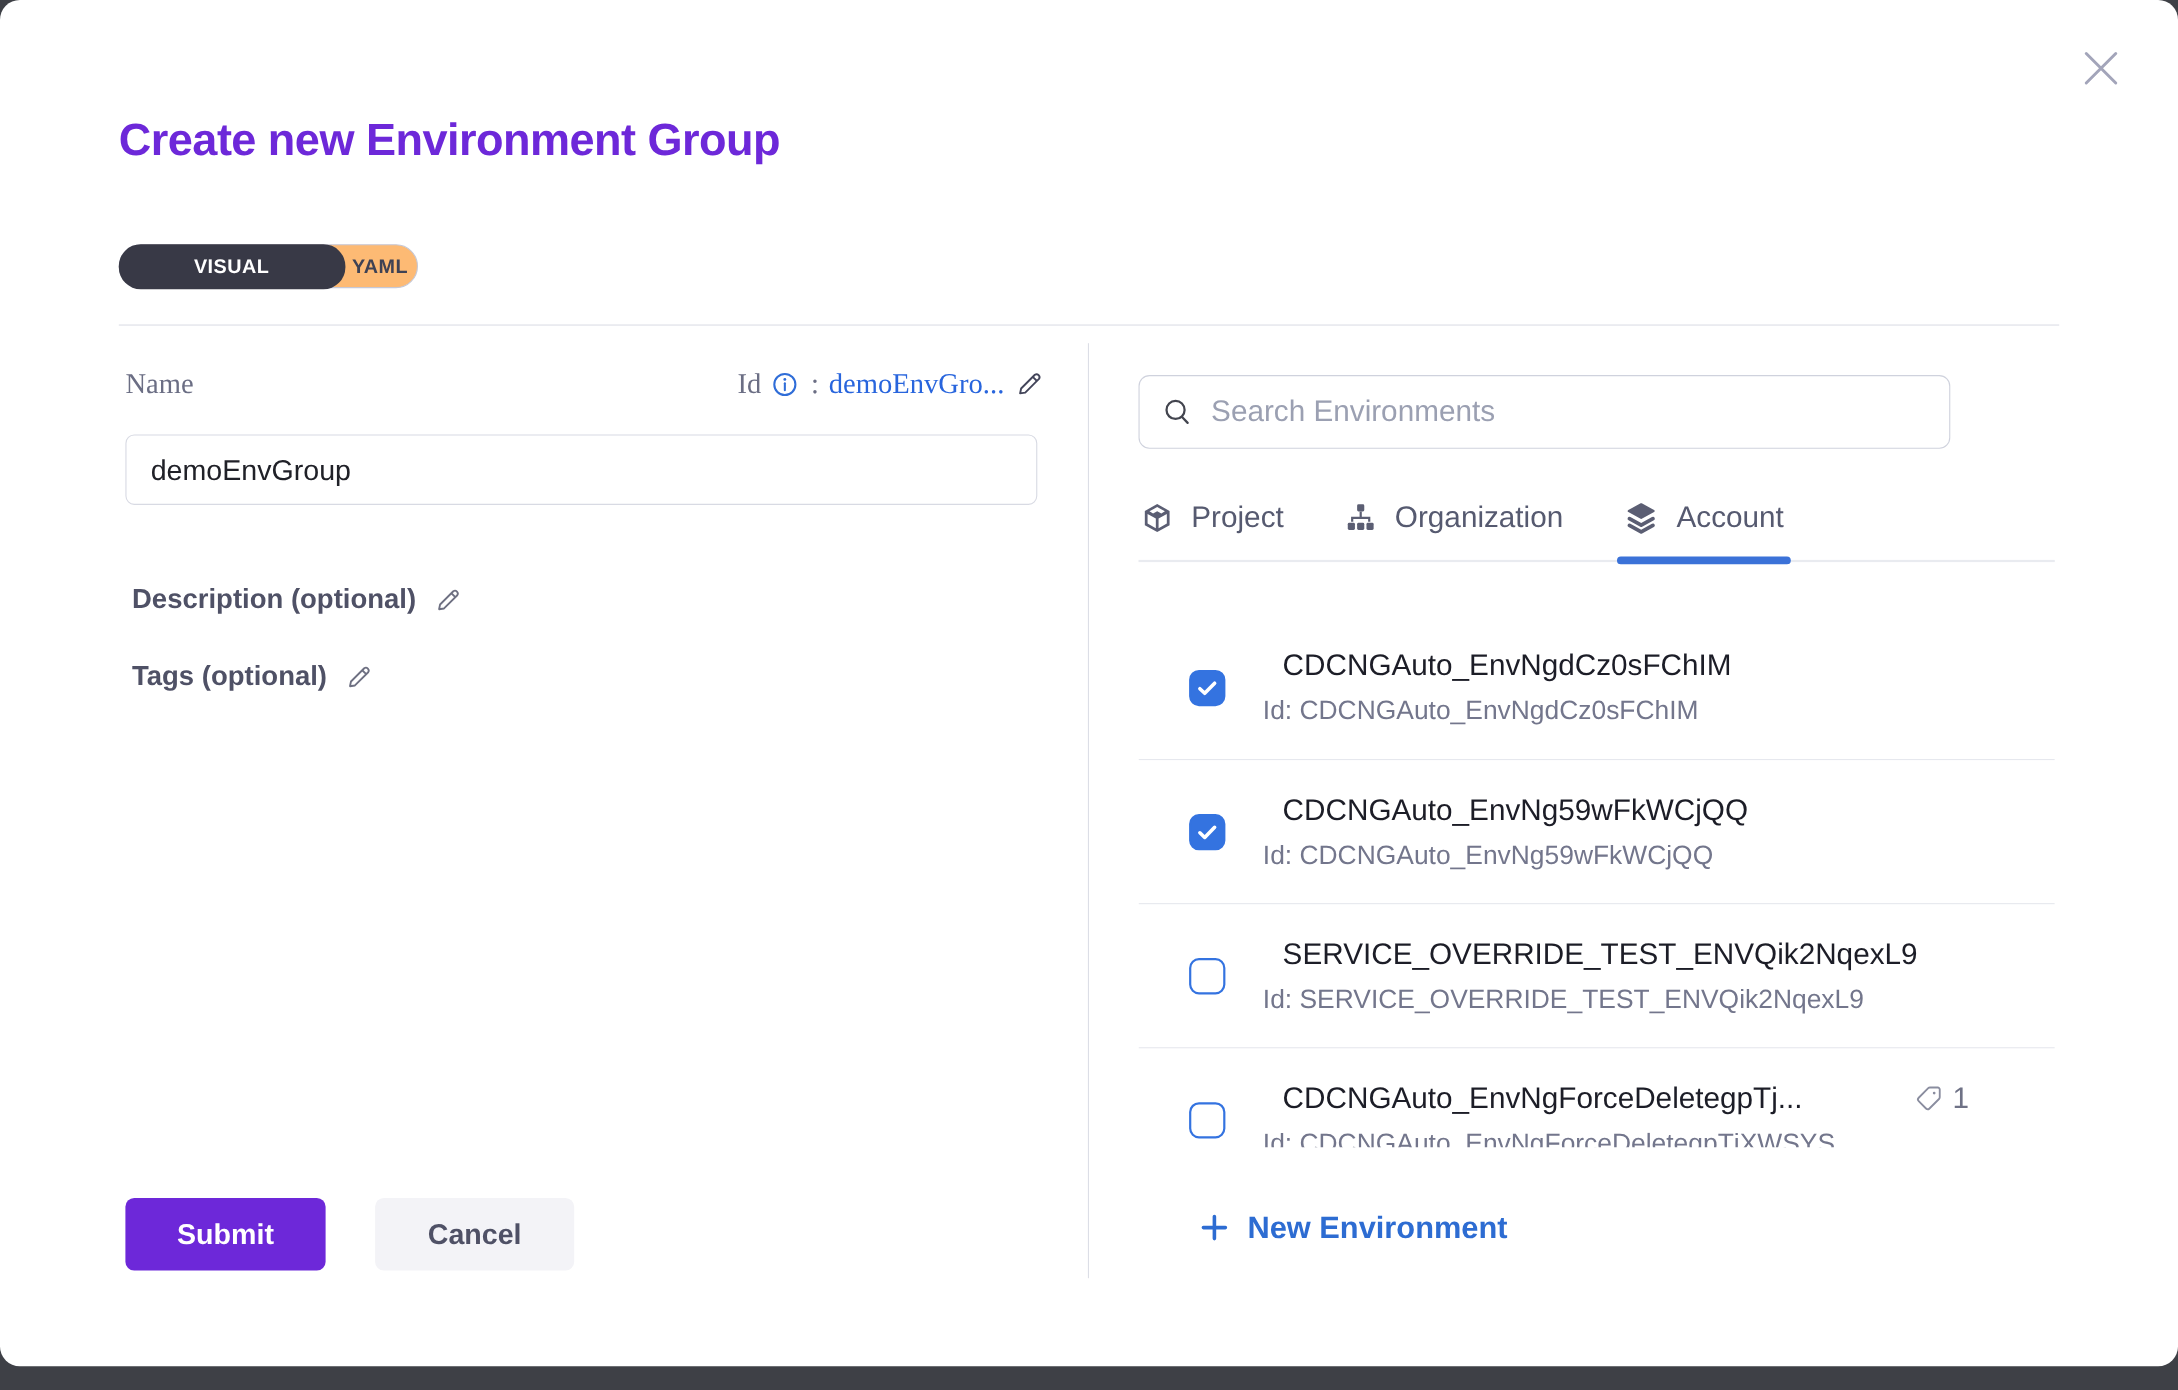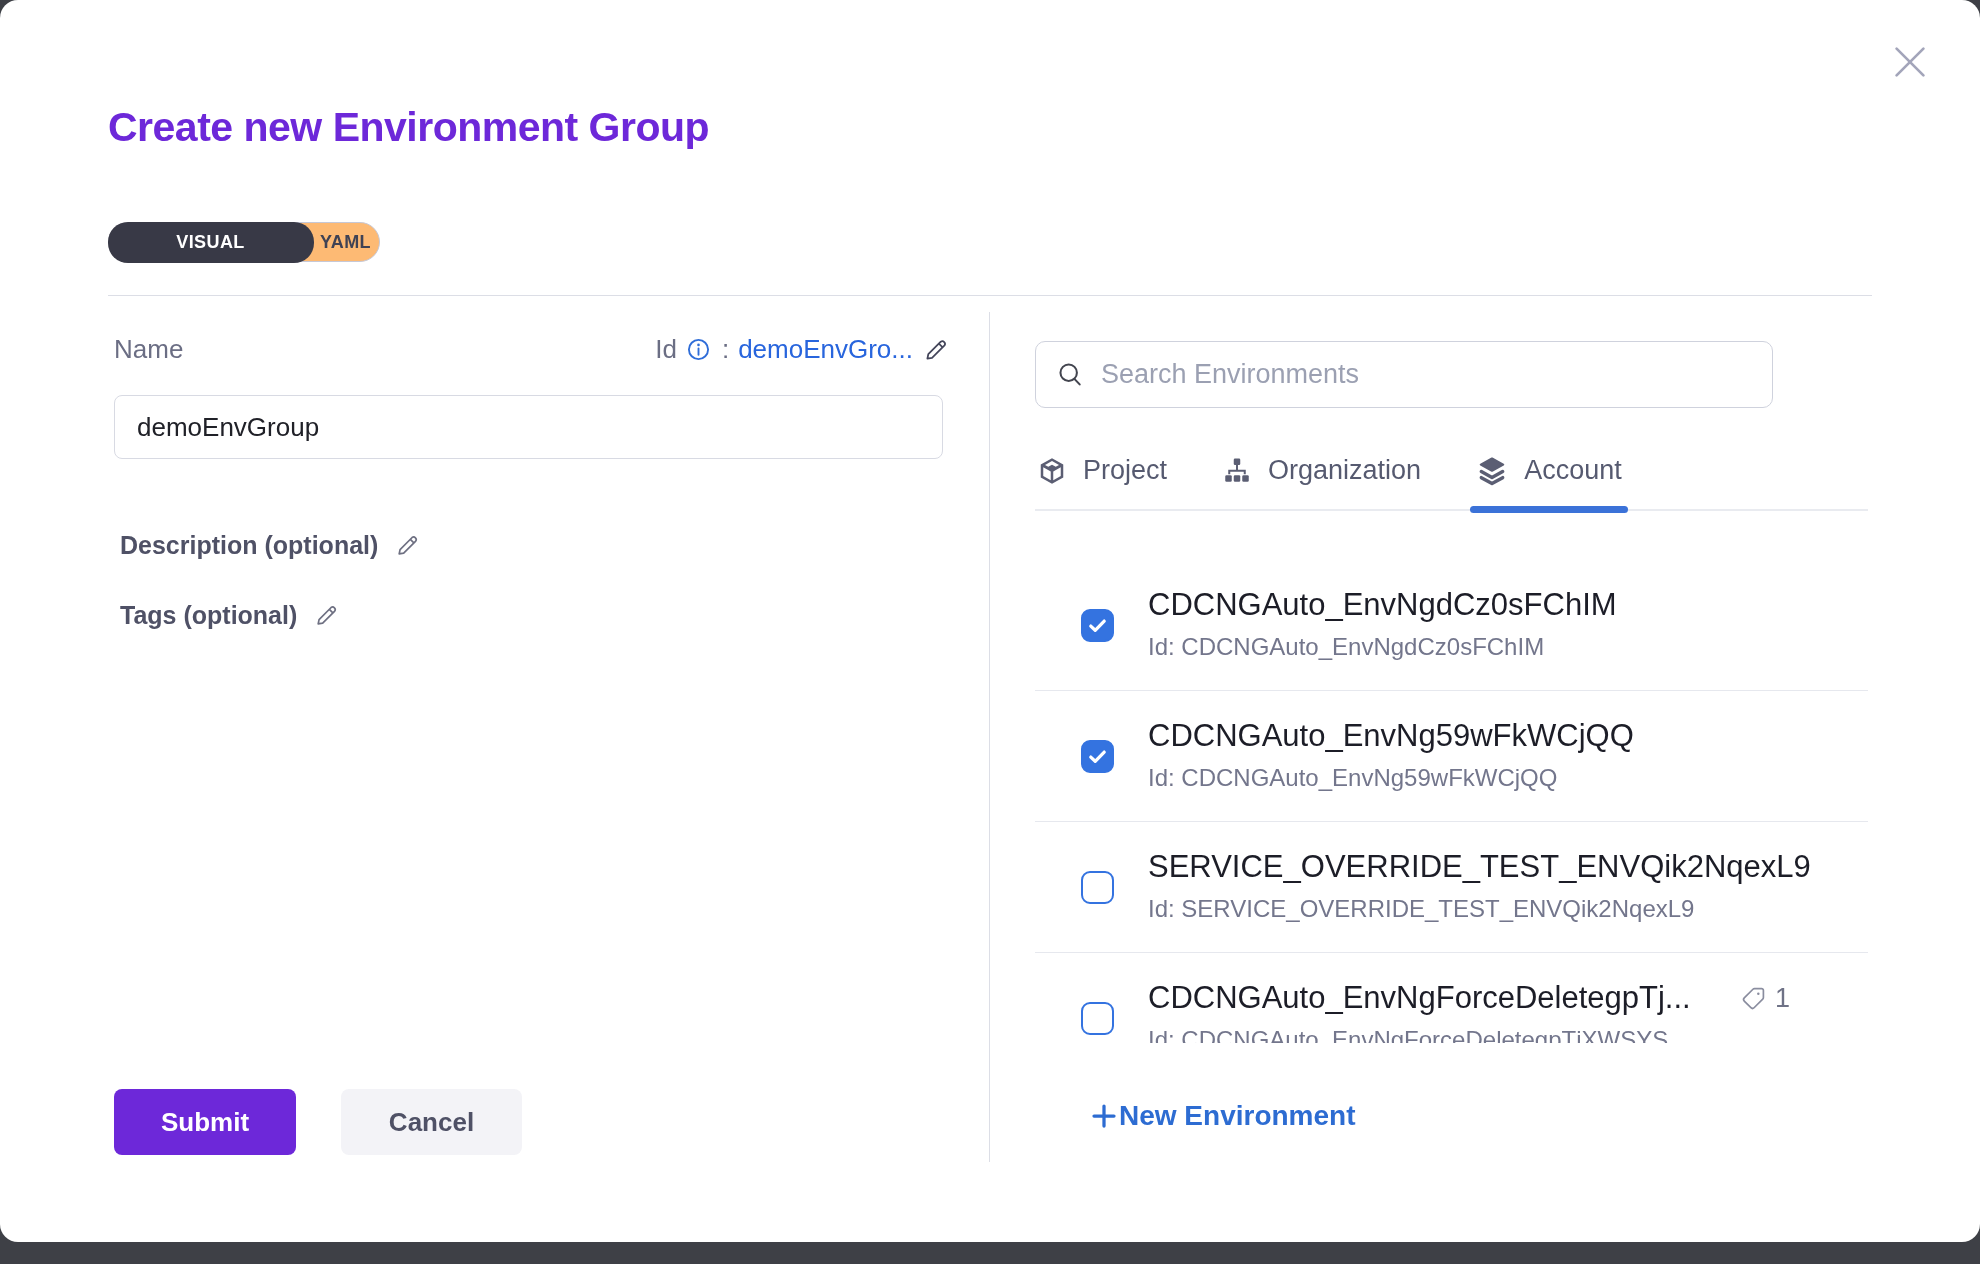--- a/index.html
+++ b/index.html
@@ -42,21 +42,21 @@
   .hdivider {
     position:absolute; left:108px; top:295px; width:1764px; height:1px; background:#dcdee6;
   }
   .vdivider {
     position:absolute; left:989px; top:312px; width:1px; height:850px; background:#dcdee6;
   }
 
   
   .name-row {
     position:absolute; left:114px; top:334px; width:836px;
-    display:flex; justify-content:space-between; align-items:center;
+    display:flex; justify-content:space-between; align-items:center;font-family:Liberation Serif, serif;
   }
   .name-label { font-size:26px; color:#6b6e84; }
   .id-group { display:flex; align-items:center; gap:9px; }
   .id-label, .id-colon { font-size:26px; color:#6b6e84; }
   .id-colon { margin-left:2px; }
   .id-value { font-size:26px; color:#2865dd; }
   .icon-info { color:#2f6dd8; display:flex; }
   .icon-pencil-dark { color:#43455a; display:flex; cursor:pointer; }
   .name-input {
     position:absolute; left:114px; top:395px; width:829px; height:64px;
@@ -114,32 +114,32 @@
   }
   .cb {
     width:33px; height:33px; border:2.5px solid #3473e0; border-radius:9px;
     background:#fff; flex:none; display:flex; align-items:center; justify-content:center;
     cursor:pointer;
   }
   .cb svg { display:none; }
   .cb.checked { background:#3473e0; }
   .cb.checked svg { display:block; }
   .env-text { display:flex; flex-direction:column; gap:12px; }
-  .env-name { font-size:31px; line-height:32px; color:#1c1d27; }
+  .env-name { font-size:27px; line-height:32px; color:#1c1d27;margin-left:18px; }
   .env-id { font-size:24px; line-height:28px; color:#73768c; }
   .row-badge {
     position:absolute; right:78px; top:30px; display:flex; align-items:center; gap:8px;
     color:#6f7286;
   }
   .row-badge .badge-num { font-size:27px; color:#6f7286; }
   .row-badge .icon-tag { color:#8a8d9f; display:flex; }
 
   .new-env {
     position:absolute; left:1089px; top:1100px; display:flex; align-items:center;
-    cursor:pointer; color:#2d6cd2;
+    gap:15px; cursor:pointer; color:#2d6cd2;
   }
   .new-env-label { font-size:28px; font-weight:700; color:#2d6cd2; }
   .icon-plus { display:flex; }
 </style>
 </head>
 <body>
 
 <div class="modal">
 
   <div class="title">Create new Environment Group</div>

